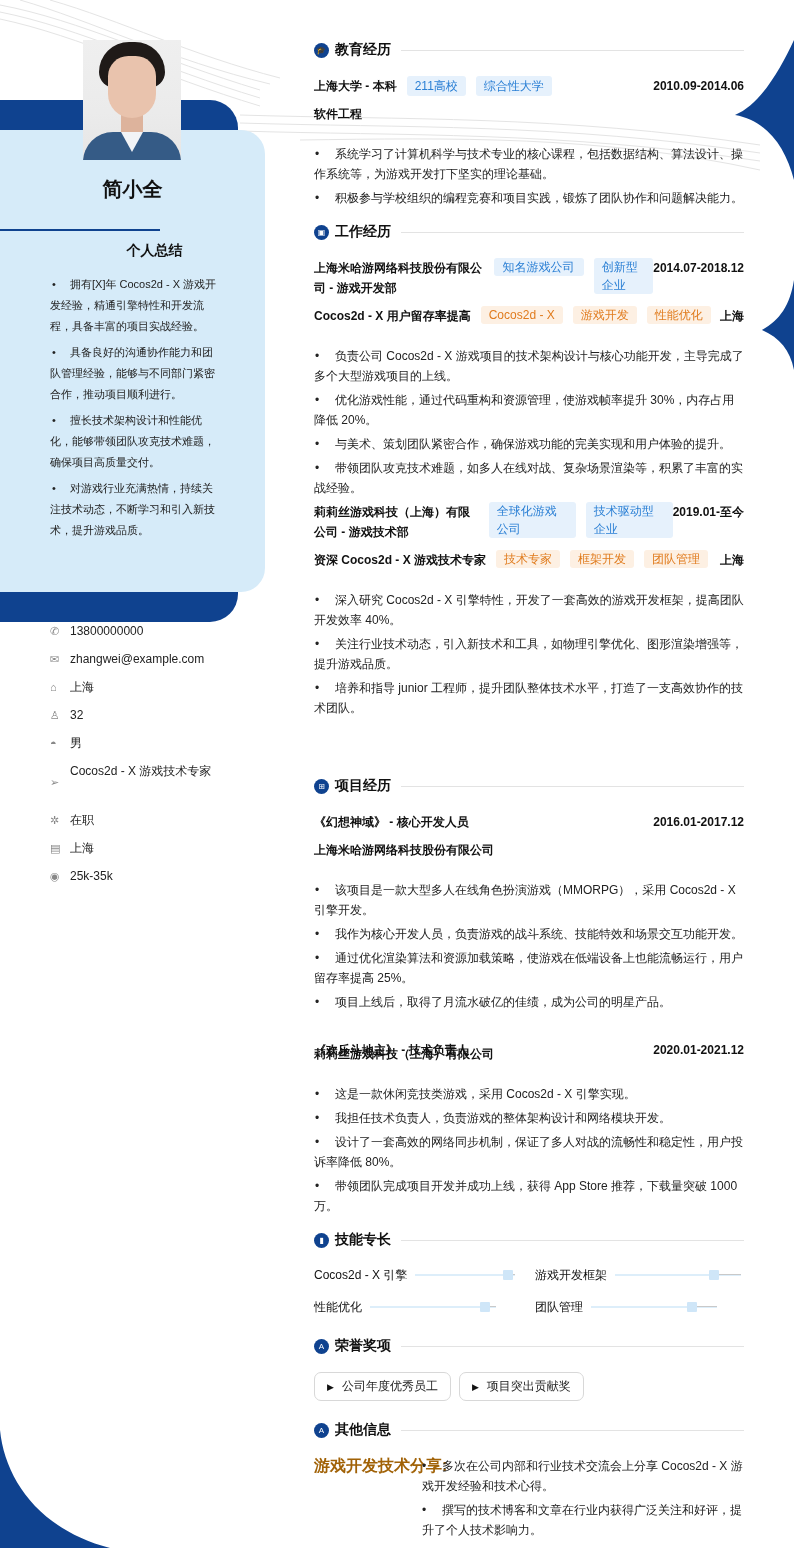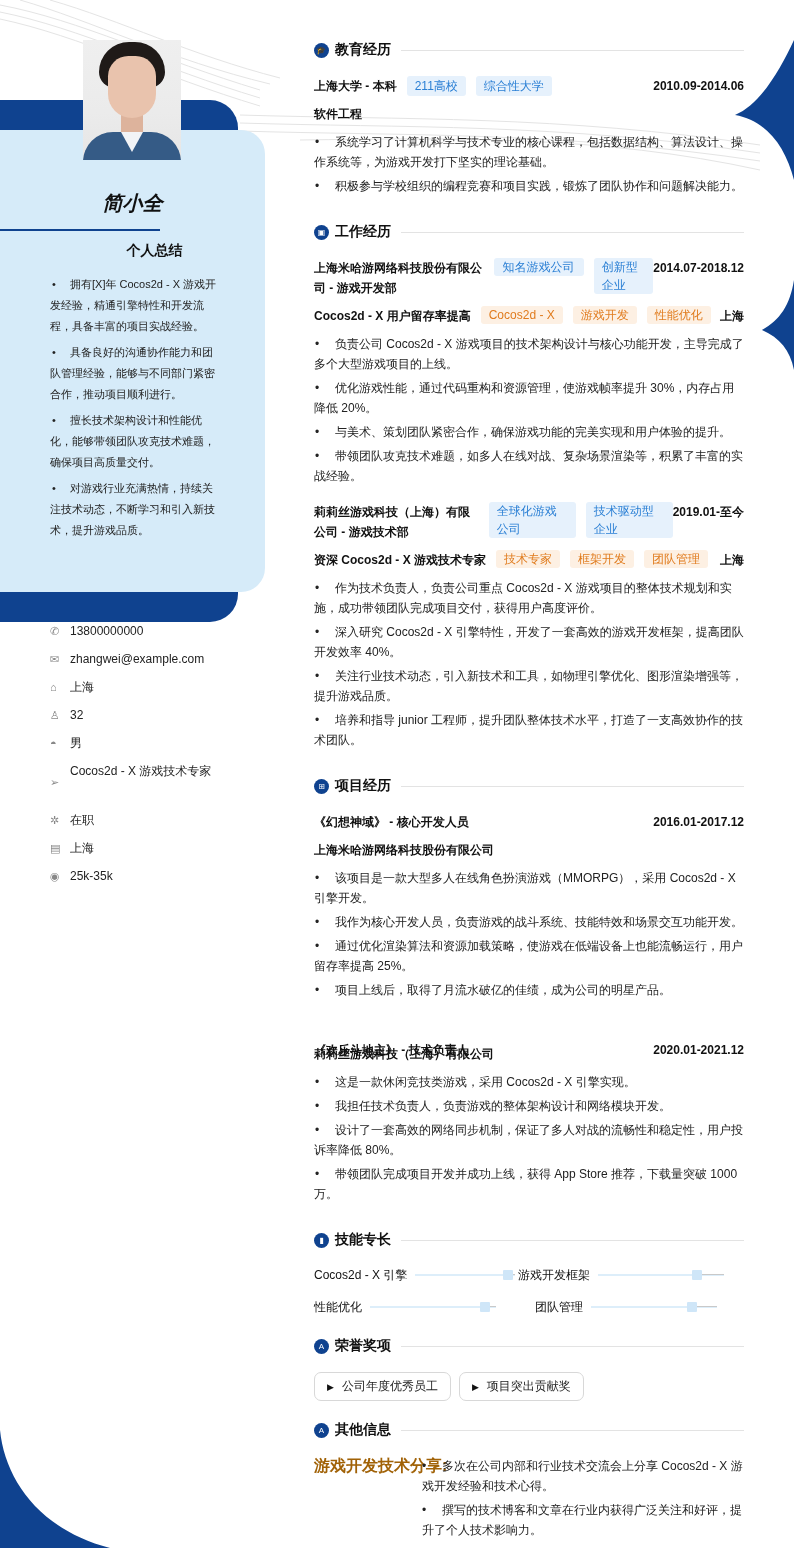--- a/index.html
+++ b/index.html
@@ -31,22 +31,22 @@
     background: linear-gradient(180deg, #efefef 0%, #ebebeb 60%, #e6e6e6 100%);
     overflow: hidden;
   }
   .photo .hair { position: absolute; left: 16px; top: 2px; width: 66px; height: 46px; background: #1f1a18; border-radius: 34px 34px 18px 18px; }
   .photo .face { position: absolute; left: 25px; top: 16px; width: 48px; height: 62px; background: #e9c3ad; border-radius: 22px 22px 26px 26px; }
   .photo .neck { position: absolute; left: 38px; top: 70px; width: 22px; height: 22px; background: #ddb39c; }
   .photo .body { position: absolute; left: 0; top: 92px; width: 98px; height: 30px; background: #355b86; border-radius: 30px 30px 0 0; }
   .photo .v { position: absolute; left: 38px; top: 92px; width: 0; height: 0; border-left: 11px solid transparent; border-right: 11px solid transparent; border-top: 20px solid #f2f4f7; }
 
   .name {
-    position: absolute; left: 0; top: 190px; width: 265px; text-align: center;
-    font-size: 20px; font-weight: bold; color: #111; font-style: italic;
+    position: absolute; left: 0; top: 176px; width: 265px; text-align: center;
+    font-size: 20px; font-weight: bold; color: #111;
   }
   .name-line { position: absolute; left: 0; top: 229px; width: 160px; height: 2px; background: #0f428f; }
   .summary-title {
     position: absolute; left: 0; top: 242px; width: 265px; text-align: center;
     font-size: 14px; font-weight: bold; color: #111; padding-left: 44px;
   }
   .summary-list { position: absolute; left: 50px; top: 274px; width: 170px; list-style: none; }
   .summary-list li { font-size: 11px; line-height: 21px; color: #222; margin-bottom: 5px; }
   .summary-list li::before { content: "•"; display: inline-block; width: 18px; padding-left: 2px; }
 
@@ -67,21 +67,21 @@
   .sec-line { flex: 1; height: 1px; background: #e3e3e3; margin-left: 10px; }
 
   .row { position: absolute; left: 0; width: 430px; display: flex; align-items: flex-start; }
   .bold { font-weight: bold; font-size: 12px; color: #111; line-height: 20px; }
   .date { margin-left: auto; font-weight: bold; font-size: 12px; color: #111; line-height: 20px; white-space: nowrap; }
   .tag-blue { background: #e6f1fc; color: #2a7fd4; font-size: 12px; line-height: 20px; padding: 0 8px; border-radius: 3px; margin-left: 10px; white-space: nowrap; }
   .tag-blue.wrap { white-space: normal; width: 90px; padding: 0 8px; line-height: 18px; }
   .tag-orange { background: #fdf0e3; color: #e07b1d; font-size: 12px; line-height: 18px; padding: 0 8px; border-radius: 3px; margin-left: 10px; white-space: nowrap; }
   .loc { margin-left: auto; font-size: 12px; font-weight: bold; color: #111; line-height: 20px; }
 
-  .bullets { position: absolute; left: 0; width: 430px; list-style: none; }
+  .bullets { position: absolute; left: 0; width: 430px; list-style: none; margin-top: 12px; }
   .bullets li { font-size: 12px; line-height: 20px; color: #222; margin-bottom: 4px; }
   .bullets li::before { content: "•"; display: inline-block; width: 20px; padding-left: 1px; }
   .skill { position: absolute; display: flex; align-items: center; font-size: 12px; color: #111; height: 20px; }
   .skill .bar { position: relative; height: 2px; background: #ddeefa; margin-left: 8px; }
   .skill .bar .knob { position: absolute; top: -4px; width: 10px; height: 10px; background: #cfe6f8; border-radius: 1px; }
   .skill .bar .rest { position: absolute; top: 0; height: 1px; background: #c9c9c9; }
 
   .awards { position: absolute; left: 0; top: 1372px; display: flex; }
   .award-btn {
     display: flex; align-items: center; height: 29px; padding: 0 12px; border: 1px solid #d8d8d8;
@@ -233,21 +233,20 @@
     <span class="date">2019.01-至今</span>
   </div>
   <div class="row" style="top:550px">
     <span class="bold">资深 Cocos2d - X 游戏技术专家</span>
     <span class="tag-orange">技术专家</span>
     <span class="tag-orange">框架开发</span>
     <span class="tag-orange">团队管理</span>
     <span class="loc">上海</span>
   </div>
   <ul class="bullets" style="top:578px">
-    <li>作为技术负责人，负责公司重点 Cocos2d - X 游戏项目的整体技术规划和实施，成功带领团队完成项目交付，获得用户高度评价。</li>
     <li>深入研究 Cocos2d - X 引擎特性，开发了一套高效的游戏开发框架，提高团队开发效率 40%。</li>
     <li>关注行业技术动态，引入新技术和工具，如物理引擎优化、图形渲染增强等，提升游戏品质。</li>
     <li>培养和指导 junior 工程师，提升团队整体技术水平，打造了一支高效协作的技术团队。</li>
   </ul>
 
   <div class="section-head" style="top:776px">
     <span class="sec-icon">⊞</span>
     <span class="sec-title">项目经历</span>
     <span class="sec-line"></span>
   </div>
@@ -285,21 +284,21 @@
     <span class="sec-title">技能专长</span>
     <span class="sec-line"></span>
   </div>
   <div class="skill" style="left:0;top:1265px">
     <span>Cocos2d - X 引擎</span>
     <span class="bar" style="width:100px">
       <span class="knob" style="left:88px"></span>
       <span class="rest" style="left:98px;width:2px"></span>
     </span>
   </div>
-  <div class="skill" style="left:204px;top:1265px">
+  <div class="skill" style="left:221px;top:1265px">
     <span>游戏开发框架</span>
     <span class="bar" style="width:126px">
       <span class="knob" style="left:94px"></span>
       <span class="rest" style="left:104px;width:22px"></span>
     </span>
   </div>
   <div class="skill" style="left:0;top:1297px">
     <span>性能优化</span>
     <span class="bar" style="width:126px">
       <span class="knob" style="left:110px"></span>

